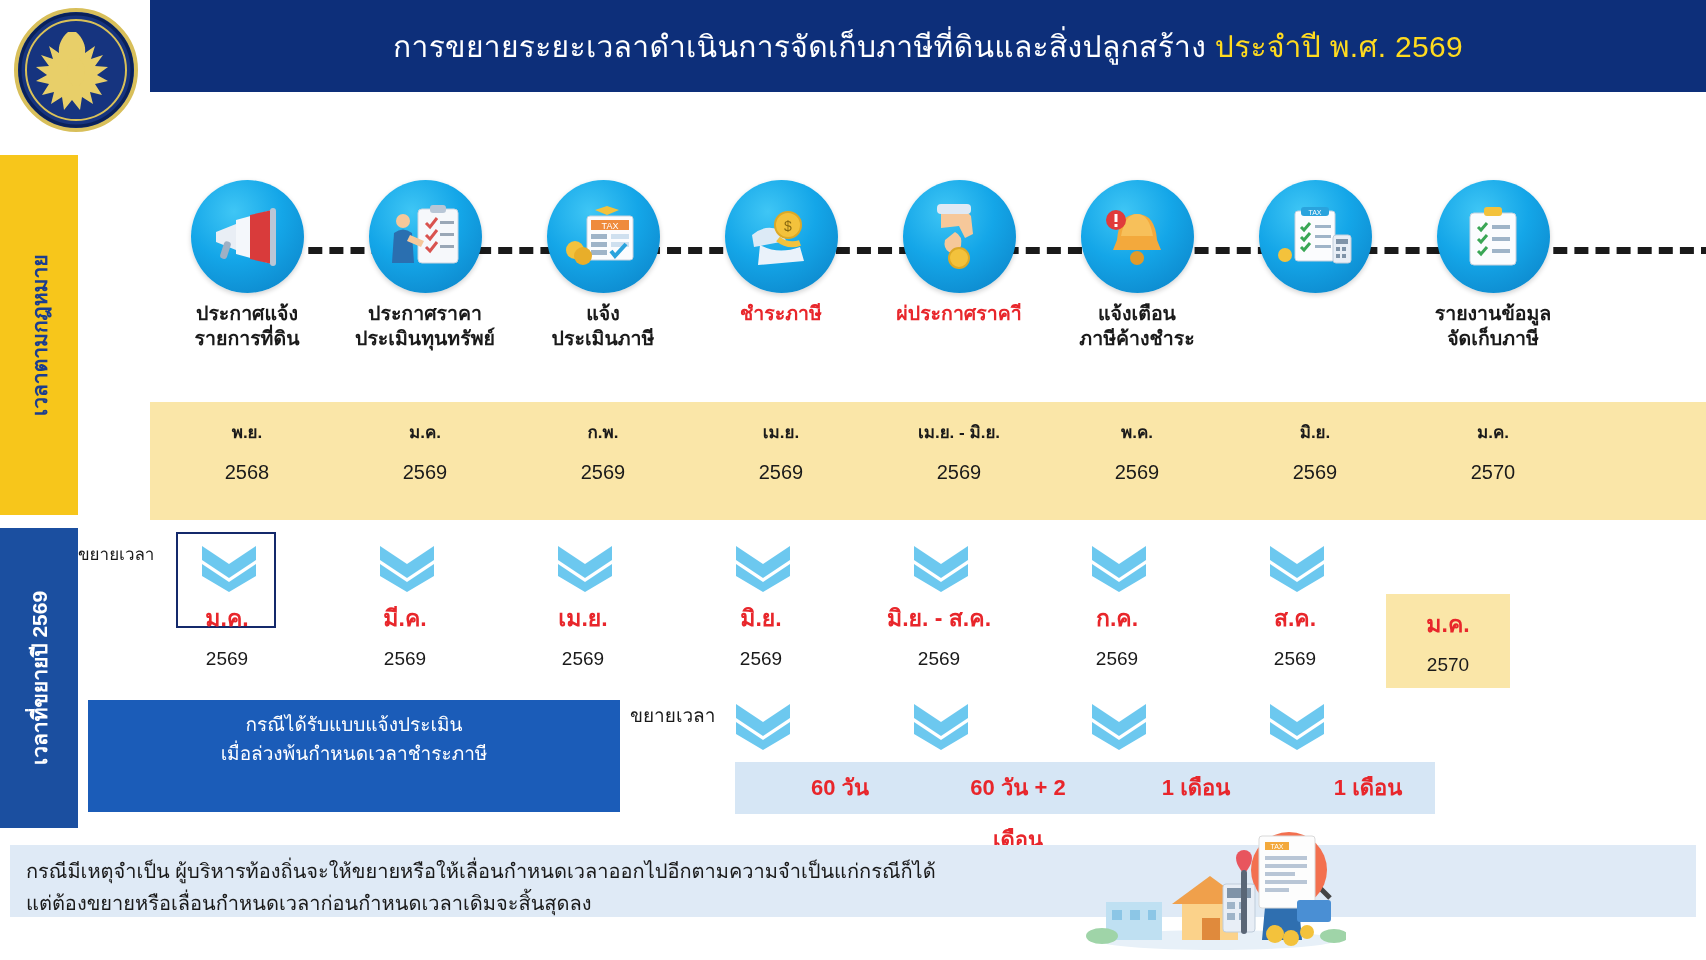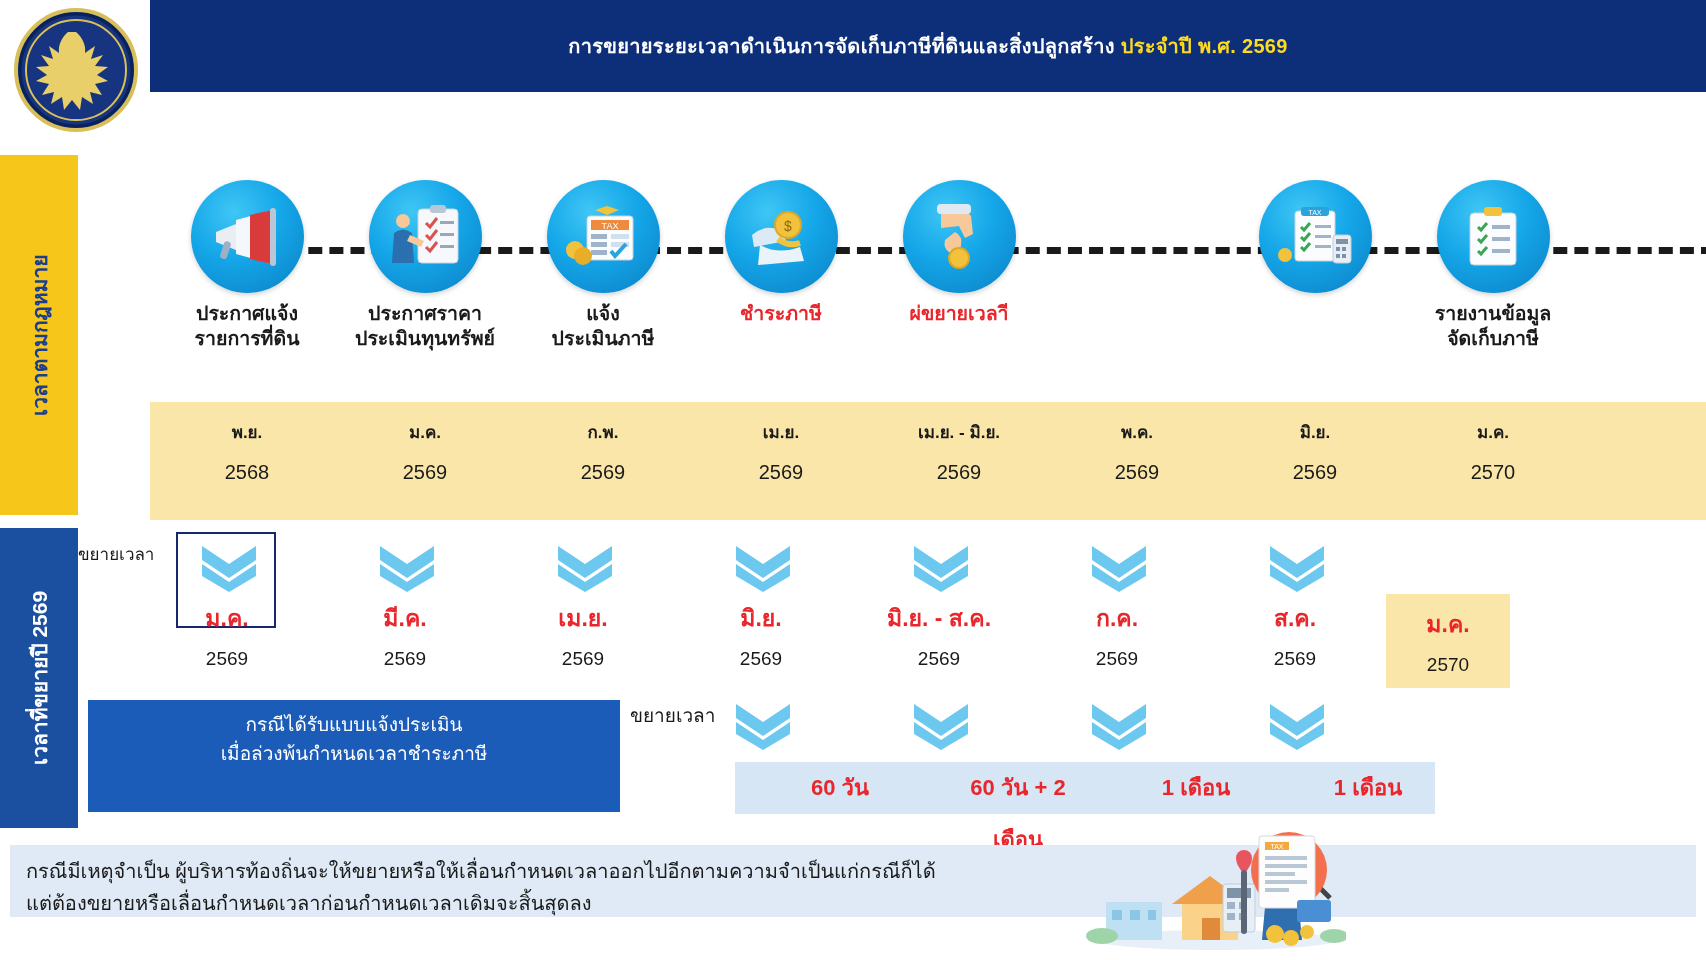--- a/index.html
+++ b/index.html
@@ -12,21 +12,21 @@
     overflow:hidden;
   }
 
   
   .header {
     position:absolute; left:150px; top:0; width:1556px; height:92px;
     background:#0d2f7a;
     display:flex; align-items:center; justify-content:center;
   }
   .header-title {
-    color:#ffffff; font-size:20px; font-weight:bold; letter-spacing:.3px;
+    color:#ffffff; font-size:30px; font-weight:normal; letter-spacing:.3px;
     white-space:nowrap;
   }
   .header-title .yellow { color:#ffdb1f; }
 
   .seal {
     position:absolute; left:14px; top:8px; width:124px; height:124px;
     border-radius:50%;
     background:radial-gradient(circle at 35% 30%, #2a52b0 0%, #13307c 55%, #0a2159 100%);
     border:4px solid #d8bf5a;
     box-shadow:0 0 0 3px #0d2f7a inset;
@@ -246,24 +246,40 @@
   <div class="stage" style="left:712px">
     <div class="circle">
       <svg width="72" height="66" viewBox="0 0 72 66">
         <path d="M18 4 q22-3 30 8 l2 18 -8 4 -6-12 -18 2z" fill="#f6c89a"></path>
         <rect x="14" y="0" width="34" height="10" rx="4" fill="#dfe9f4"></rect>
         <path d="M32 28 q8 4 6 14 -4 8 -12 6 -6-4-4-12z" fill="#f6c89a"></path>
         <circle cx="36" cy="54" r="10" fill="#f3c23c" stroke="#dca826" stroke-width="2"></circle>
       </svg>
     </div>
     <div class="stage-label red">
-      <div>ผ่ขยายเวลาี</div>
-    </div>
-  </div>
-
+      <div>ผ่ประกาศราคาี</div>
+    </div>
+  </div>
+
+  <div class="stage" style="left:890px">
+    <div class="circle">
+      <svg width="70" height="62" viewBox="0 0 70 62">
+        <path d="M35 8 q18 0 20 26 l4 10 -48 0 4-10 q2-26 20-26z" fill="#f3a93c"></path>
+        <path d="M35 8 q12 0 16 22 l-32 0 q4-22 16-22z" fill="#f7c05a"></path>
+        <circle cx="35" cy="52" r="7" fill="#e09a2a"></circle>
+        <circle cx="14" cy="14" r="10" fill="#e03b3b"></circle>
+        <rect x="12.5" y="8" width="3" height="8" fill="#fff"></rect>
+        <rect x="12.5" y="18" width="3" height="3" fill="#fff"></rect>
+      </svg>
+    </div>
+    <div class="stage-label">
+      <div>แจ้งเตือน</div>
+      <div>ภาษีค้างชำระ</div>
+    </div>
+  </div>
 
   <div class="stage" style="left:1068px">
     <div class="circle">
       <svg width="76" height="64" viewBox="0 0 76 64">
         <rect x="18" y="6" width="40" height="50" rx="3" fill="#fbfcfe" stroke="#c5d1de"></rect>
         <rect x="24" y="2" width="28" height="9" rx="3" fill="#2aa3dd"></rect>
         <text x="38" y="9.5" font-size="7" fill="#fff" text-anchor="middle" font-family="Liberation Sans, sans-serif">TAX</text>
         <g stroke="#3aa655" stroke-width="3" fill="none">
           <path d="M24 22 l3 3 6-7"></path>
             <path d="M24 32 l3 3 6-7"></path>

